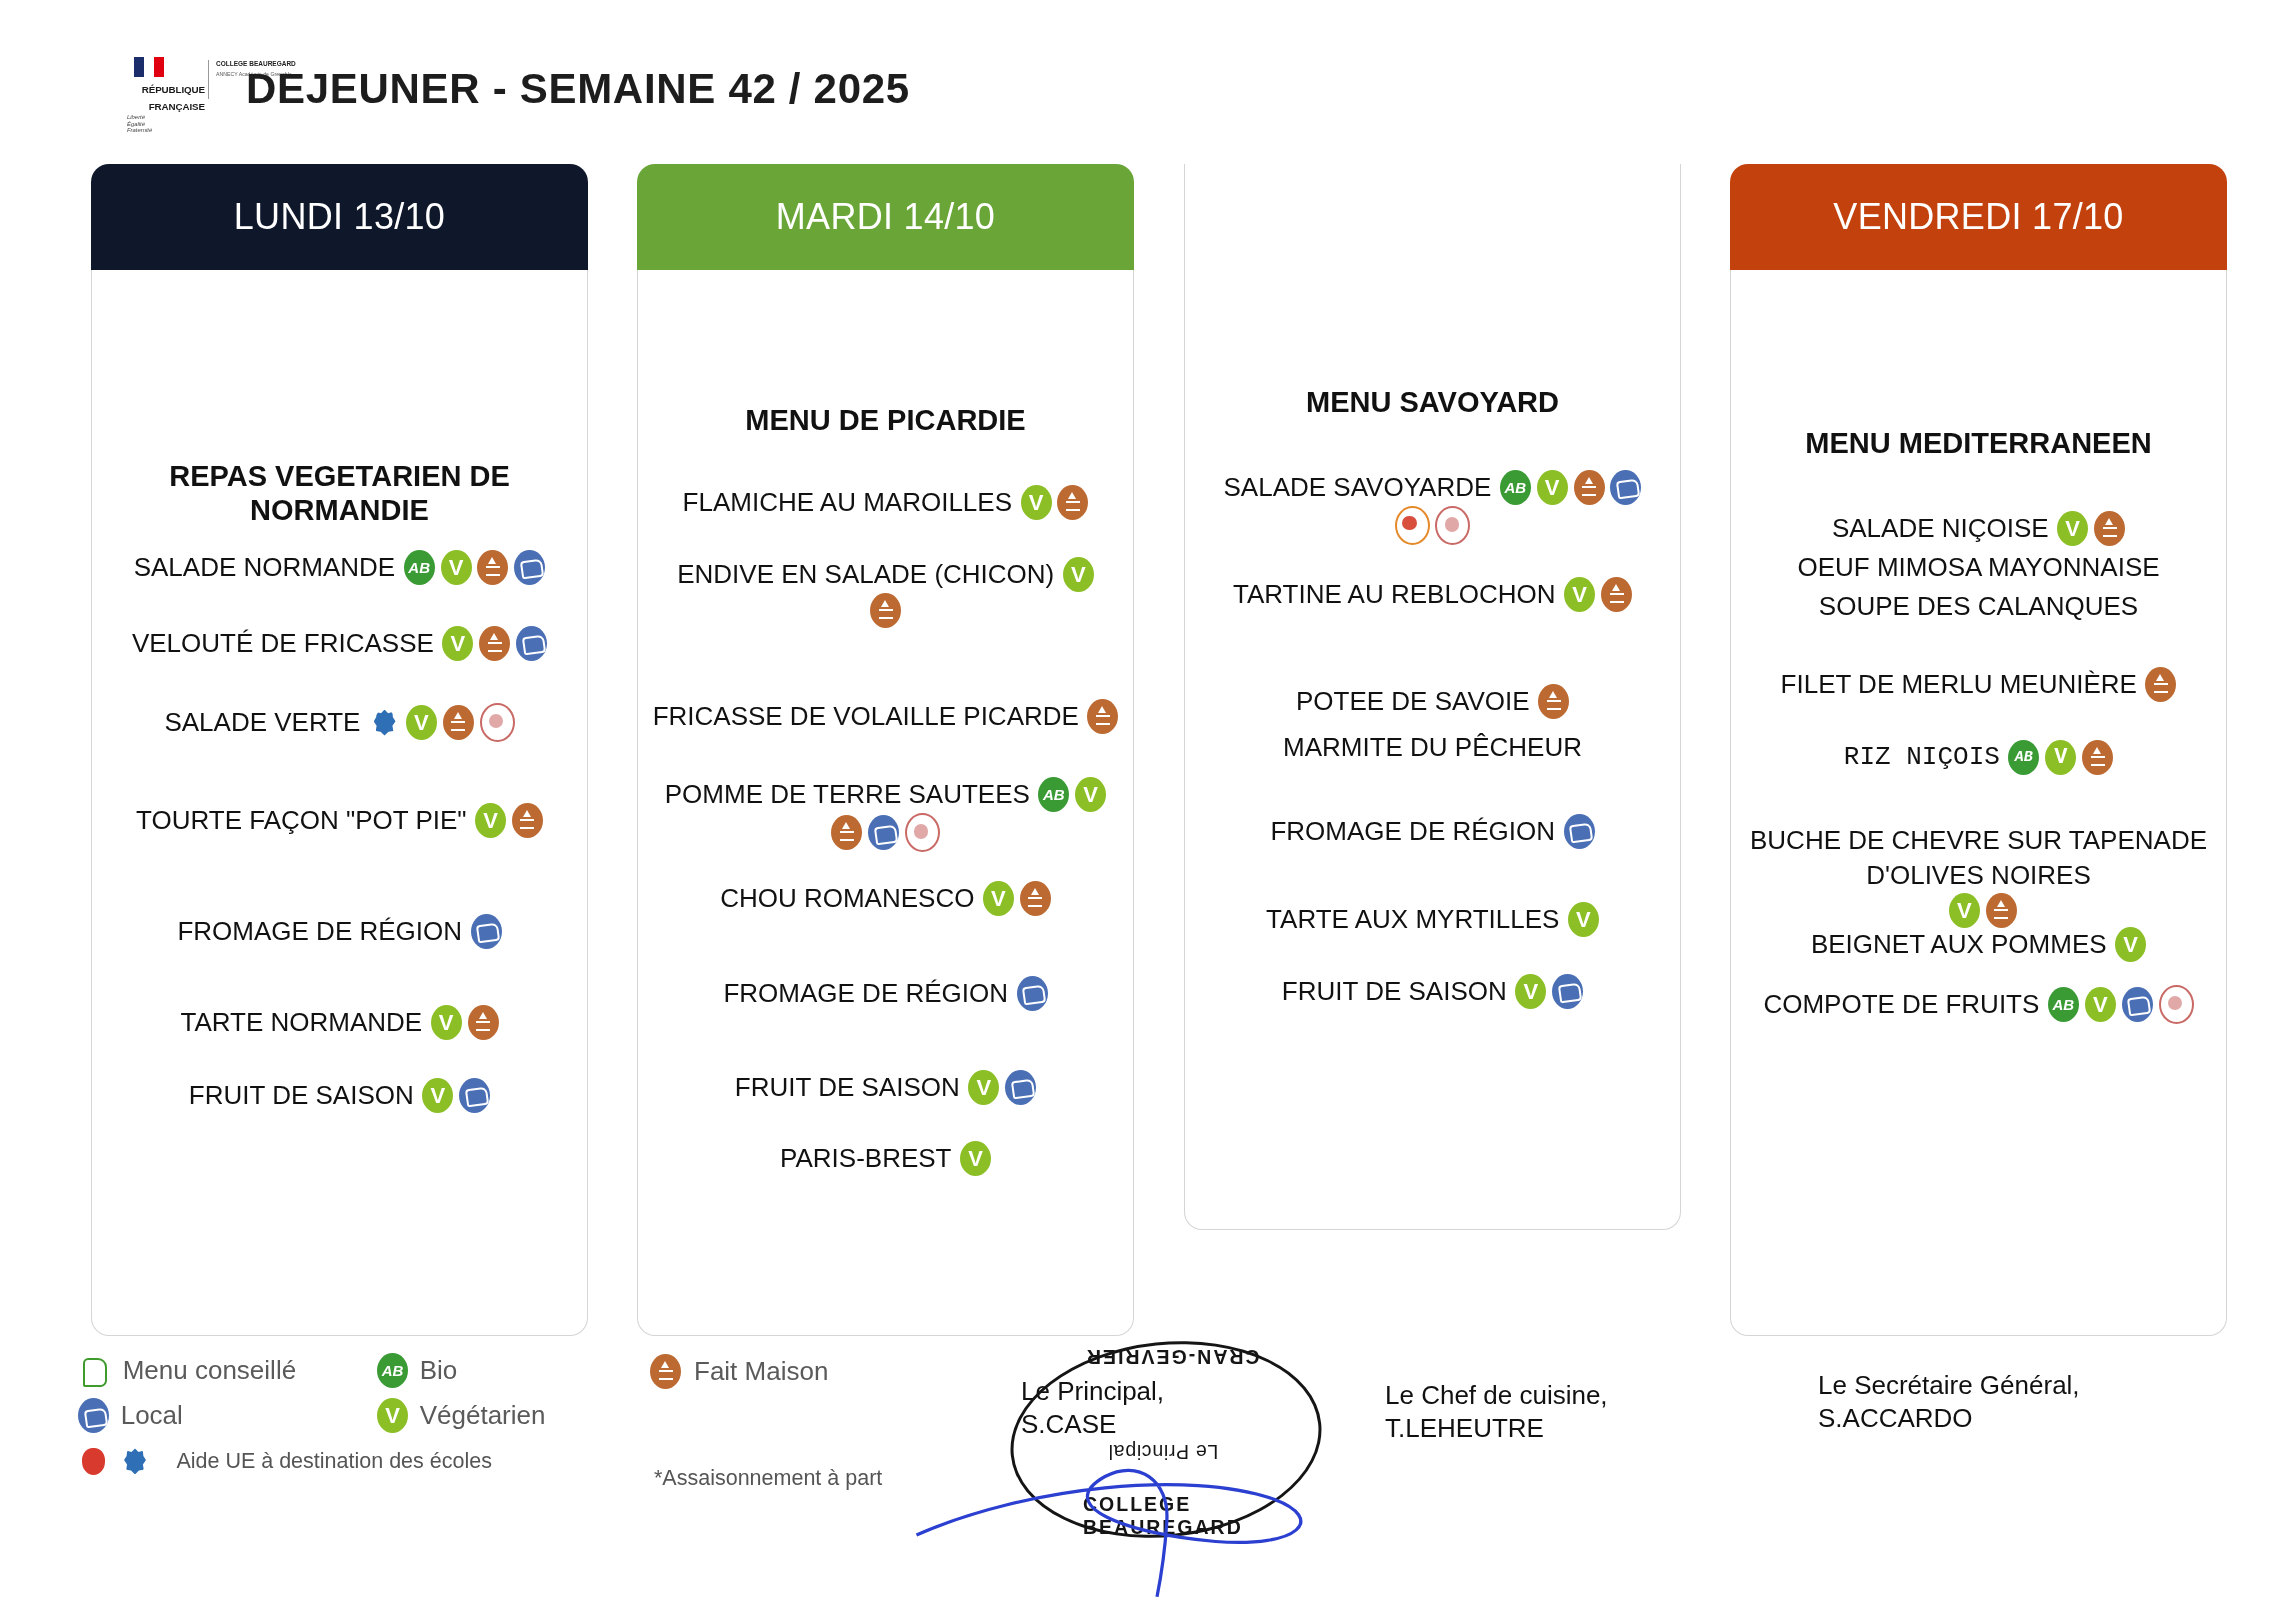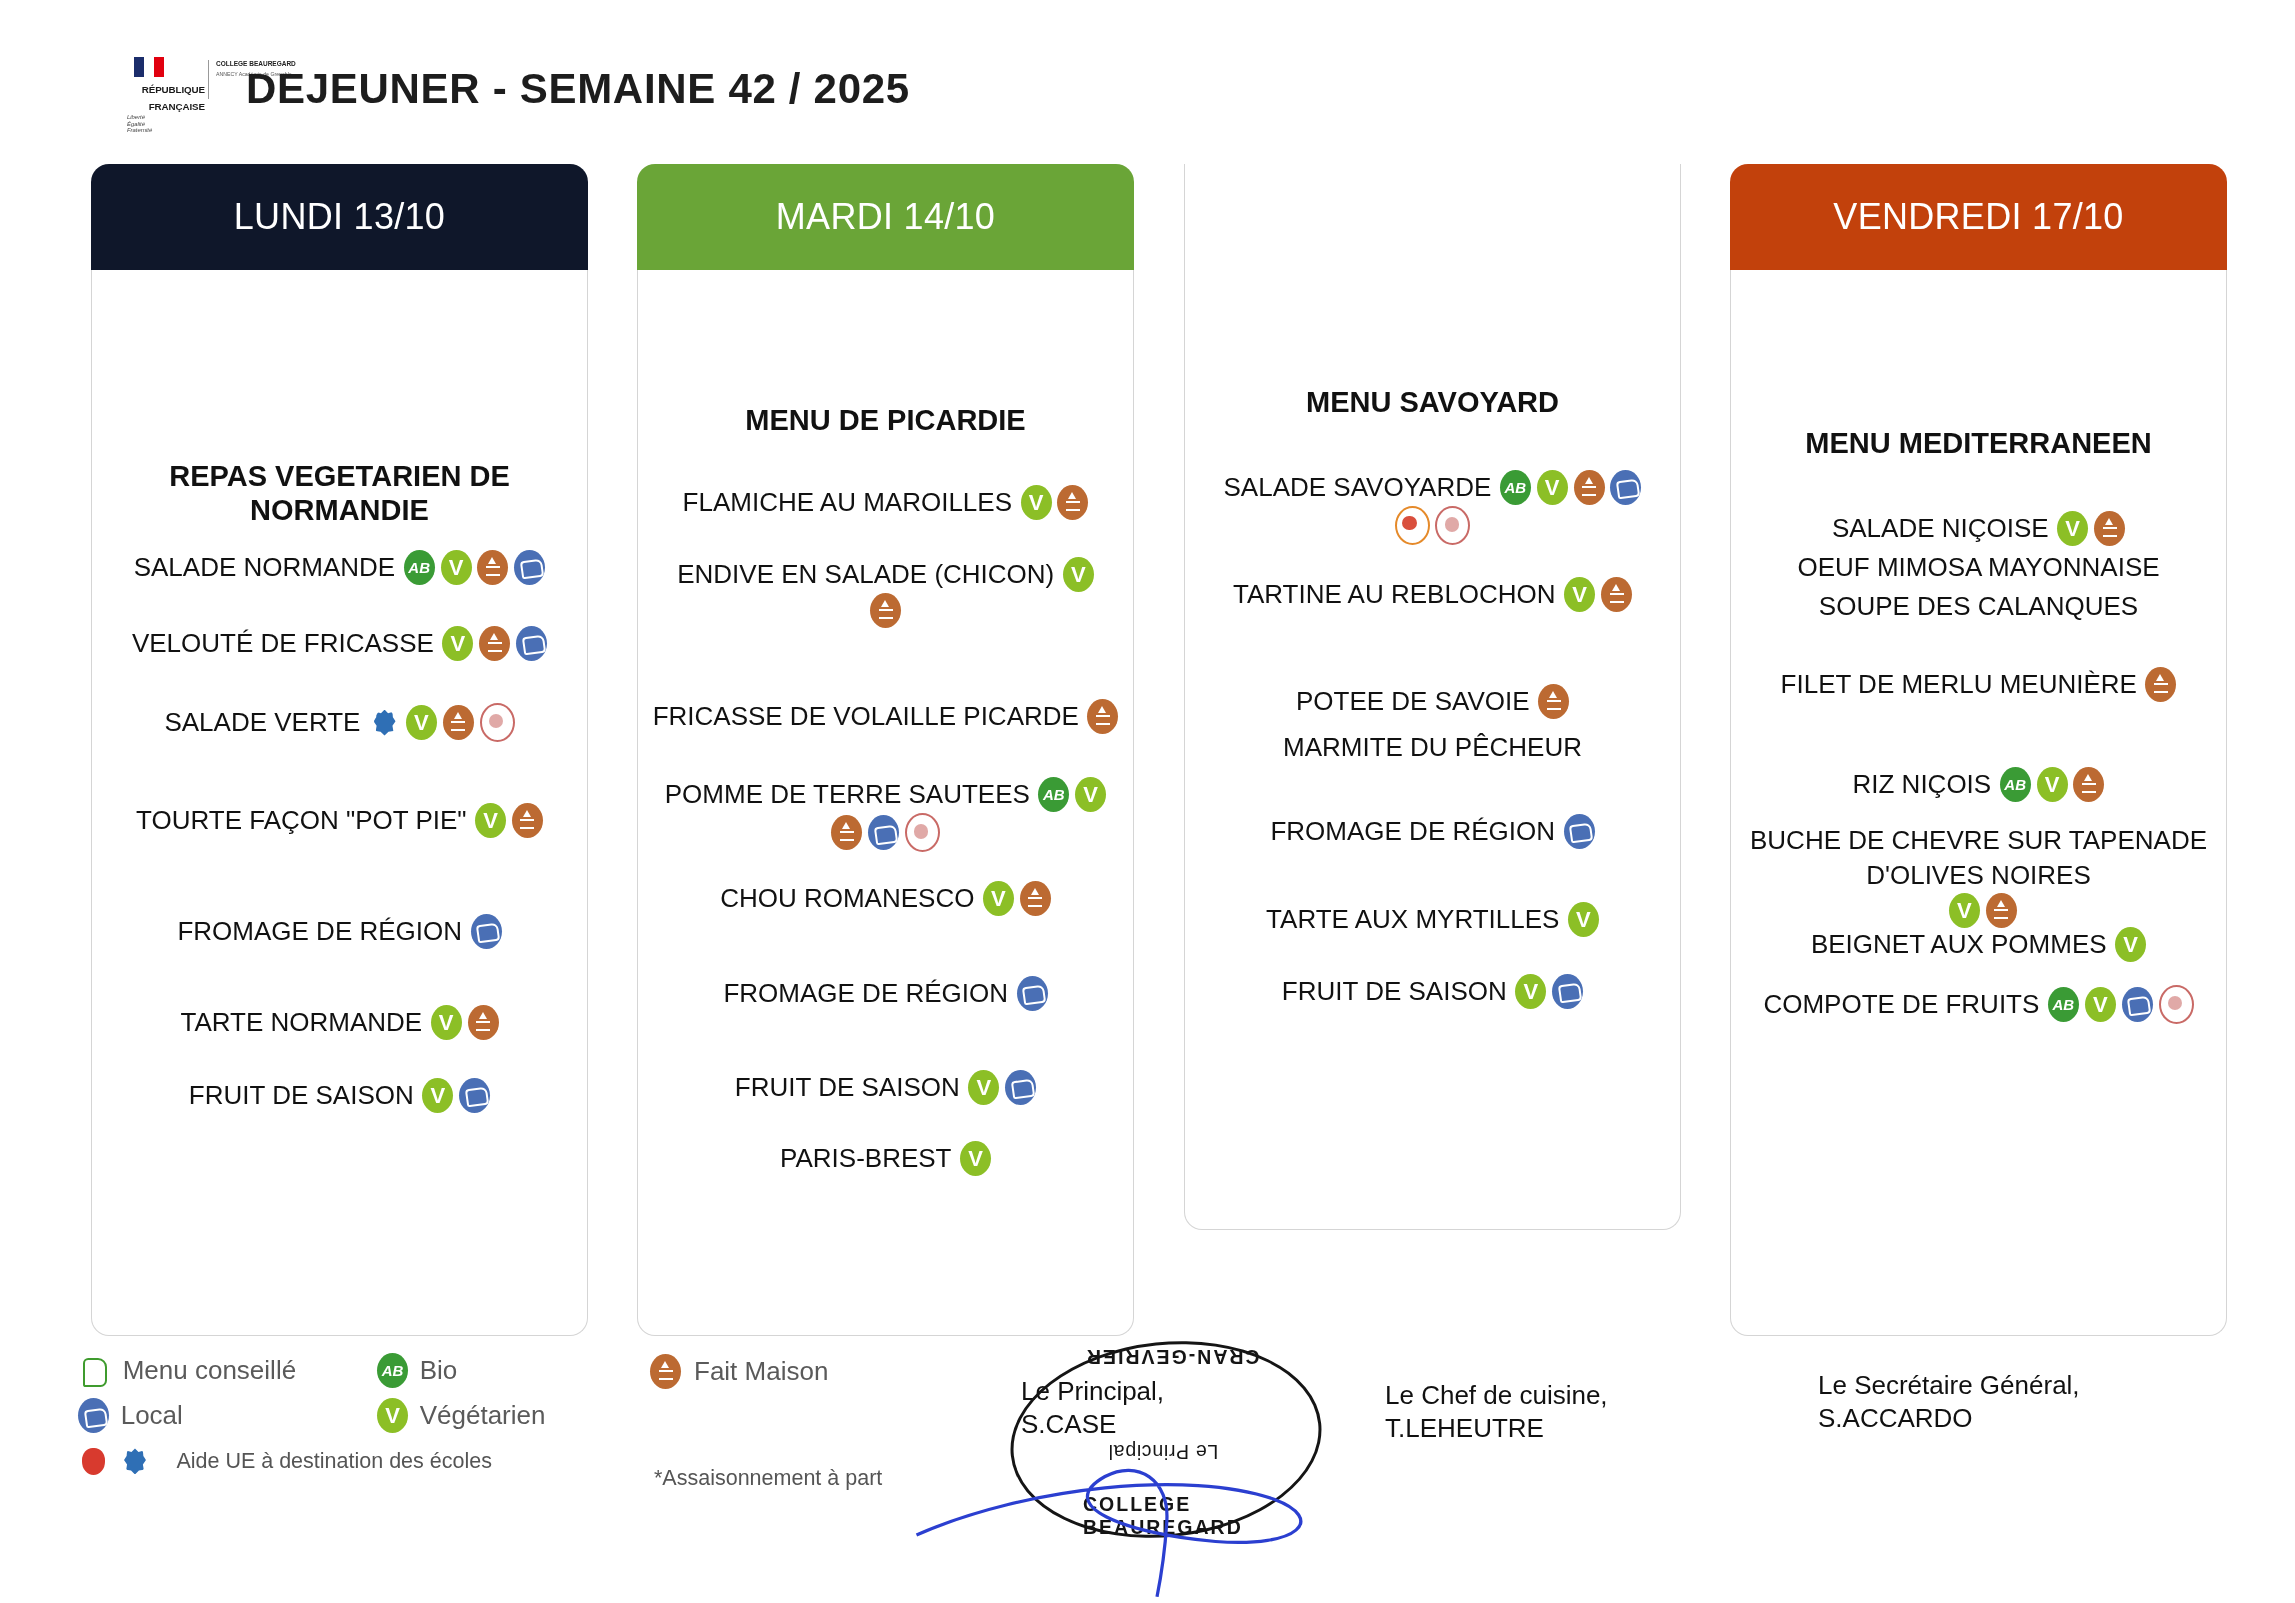--- a/index.html
+++ b/index.html
@@ -374,21 +374,21 @@
         </div>
         <div class="item" style="position: absolute; left: 0px; right: 0px; top: 319px;">
           <span class="txt">SOUPE DES CALANQUES</span>
         </div>
         <div class="item" style="position: absolute; left: 0px; right: 0px; top: 397px;">
           <span class="txt">FILET DE MERLU MEUNIÈRE</span>
           <span class="icons">
             <span class="ic maison"></span>
           </span>
         </div>
-        <div class="item" style="position: absolute; left: 0px; right: 0px; top: 497px;">
+        <div class="item" style="position: absolute; left: 0px; right: 0px; top: 470px; font-family: Liberation Mono, monospace;">
           <span class="txt">RIZ NIÇOIS</span>
           <span class="icons">
             <span class="ic bio"></span>
             <span class="ic veg"></span>
             <span class="ic maison"></span>
           </span>
         </div>
         <div class="item wrap" style="position: absolute; left: 0px; right: 0px; top: 553px;">
           <span class="txt">BUCHE DE CHEVRE SUR TAPENADE D'OLIVES NOIRES</span>
           <span class="icons">

